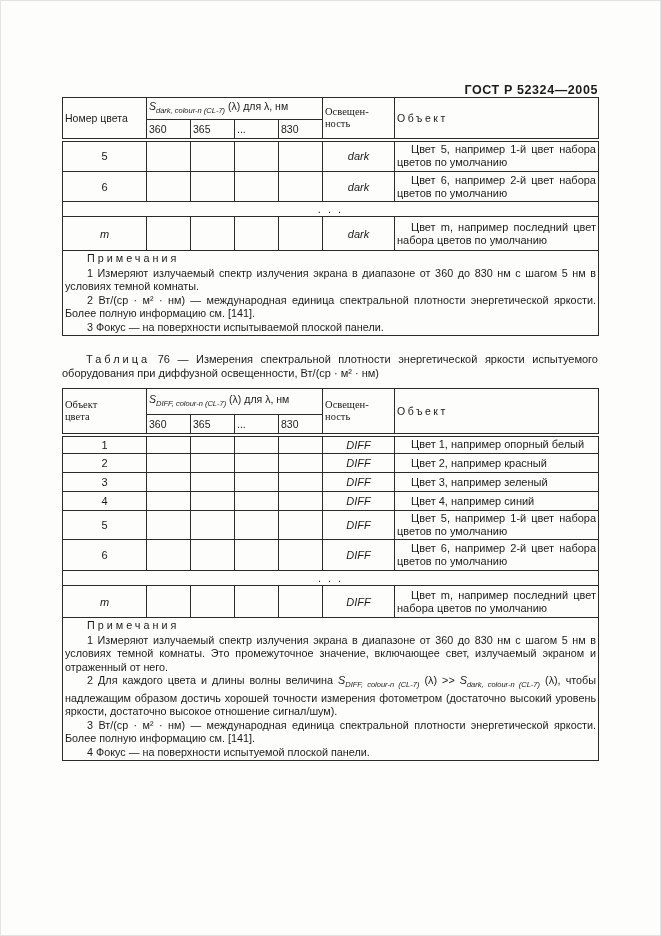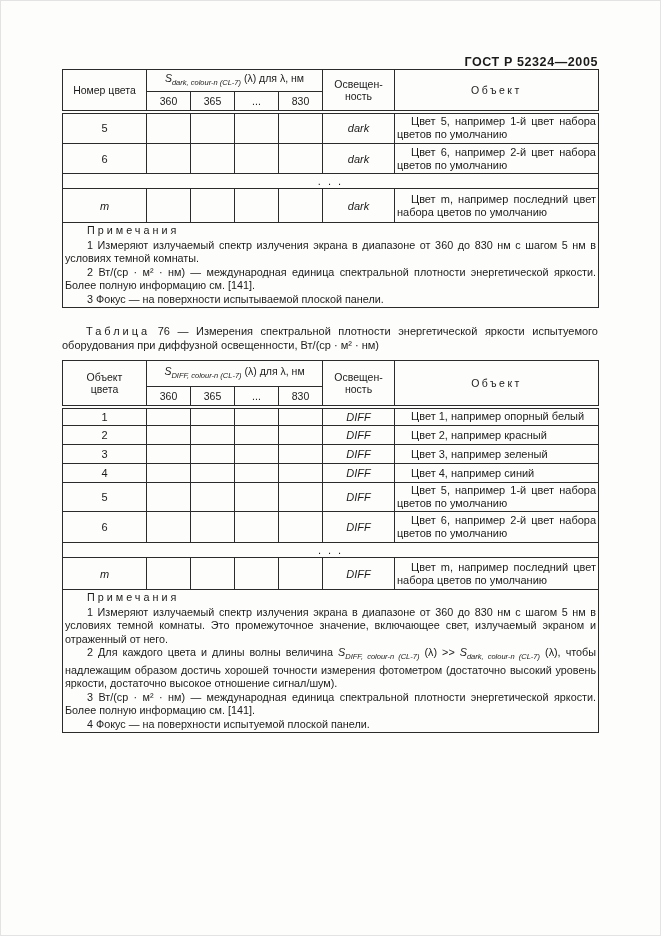--- a/index.html
+++ b/index.html
@@ -4,21 +4,21 @@
 <style>
   * { box-sizing: border-box; }
   html, body { margin: 0; padding: 0; background: #ffffff; }
   .page {
     position: relative;
     width: 661px; height: 936px;
     background: #fdfdfc;
     box-shadow: inset 0 0 0 1px #e3e3e3;
     font-family: "Liberation Sans", sans-serif;
     color: #1b1b1b;
-    padding: 56px 0 0 62px;
+    padding: 84px 0 0 62px;
     overflow: hidden;
   }
   .doc-header {
     width: 536px;
     text-align: right;
     font-size: 12.5px;
     font-weight: bold;
     letter-spacing: 0.6px;
     line-height: 13px;
   }
@@ -44,27 +44,27 @@
     table-layout: fixed;
     font-size: 11px;
   }
   table.gost th, table.gost td {
     border: 1px solid #2b2b2b;
     padding: 1px 2px;
     vertical-align: middle;
     font-weight: normal;
   }
   table.gost thead th {
-    text-align: center;
+    text-align: left;
     font-size: 10.5px;
     line-height: 12px;
   }
   table.gost thead tr.h-bottom th,
   table.gost thead th.span-all { border-bottom: 4px double #2b2b2b; }
-  .pre { white-space: pre-line; }
+  .pre { white-space: pre-line; font-family: Liberation Serif, serif; }
   .formula i { font-style: italic; }
   sub.fsub { font-size: 7.5px; font-style: italic; letter-spacing: 0; }
   .obj-head { letter-spacing: 2.5px; }
   .c-num { text-align: center; }
   .c-ill { text-align: center; font-style: italic; margin-left: 25px; }
   .c-obj {
     text-align: justify;
     text-indent: 14px;
     padding: 2px 6px 2px 5px;
     line-height: 13px;

